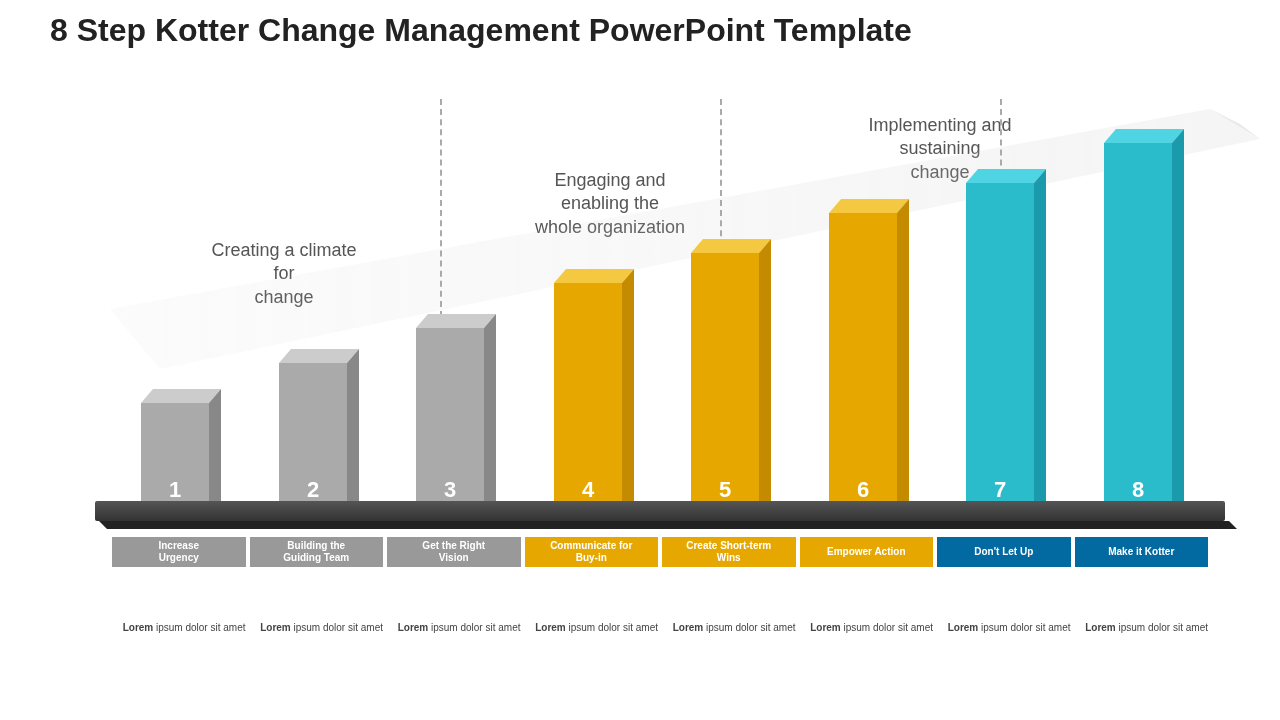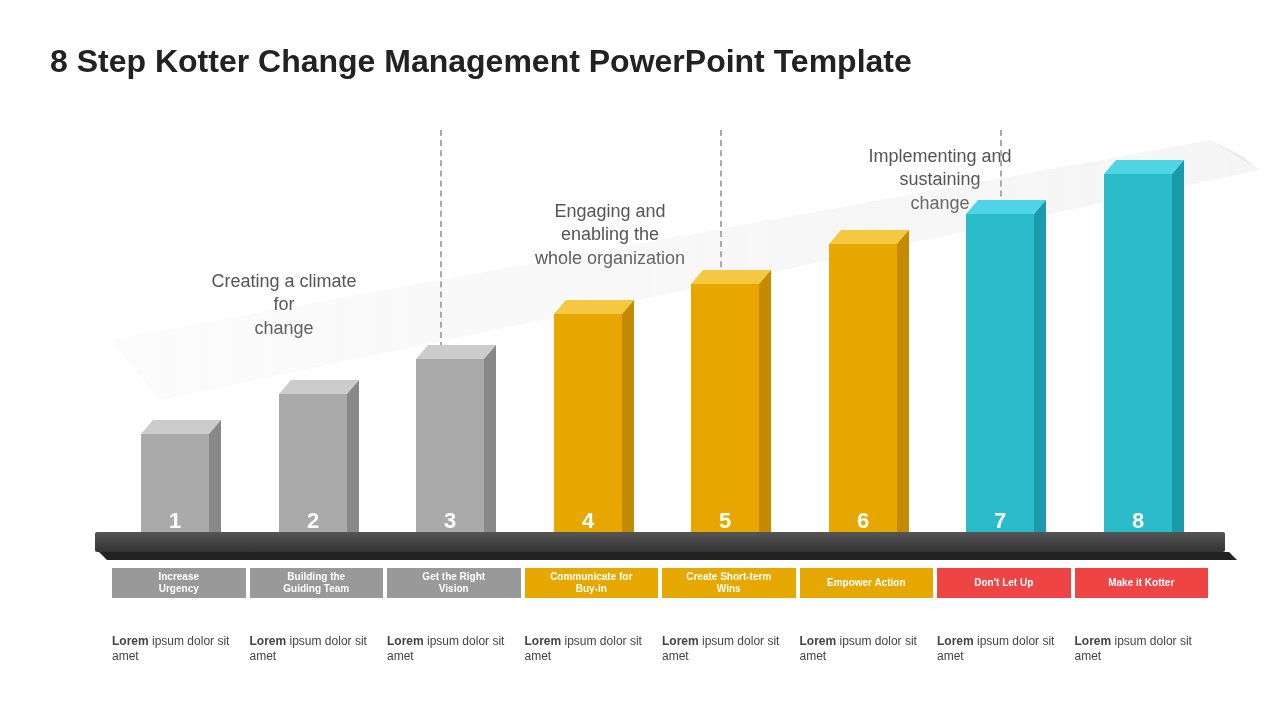--- a/index.html
+++ b/index.html
@@ -6,21 +6,21 @@
     body {
       width: 1280px;
       height: 720px;
       background: #ffffff;
       font-family: 'Segoe UI', Arial, sans-serif;
       overflow: hidden;
     }
     .slide {
       width: 1280px;
       height: 720px;
-      padding: 43px 50px 20px 50px;
+      padding: 12px 50px 20px 50px;
       position: relative;
     }
     .title {
       font-size: 32px;
       font-weight: 600;
       color: #222;
       margin-bottom: 10px;
     }
     .chart-area {
       position: relative;
@@ -117,35 +117,35 @@
       font-size: 10px;
       font-weight: 600;
       color: white;
       text-align: center;
       padding: 2px 3px;
       margin: 0 2px;
       line-height: 1.2;
     }
     .label-box.gray { background: #999; }
     .label-box.gold { background: #e6a800; }
-    .label-box.teal { background: #ef4444; }
+    .label-box.teal { background: #0369a1; }
 
     
     .desc-row {
       position: absolute;
       bottom: 5px;
       left: 60px;
       right: 20px;
       display: flex;
     }
     .desc-item {
       flex: 1;
-      font-size: 12px;
+      font-size: 10px;
       color: #444;
-      text-align: left;
+      text-align: right;
       padding: 0 2px;
       line-height: 1.3;
     }
     .desc-item .desc-bold { font-weight: 700; }
   </style>
 </head>
 <body>
 
 <div class="slide">
   <div class="title">8 Step Kotter Change Management PowerPoint Template</div>

